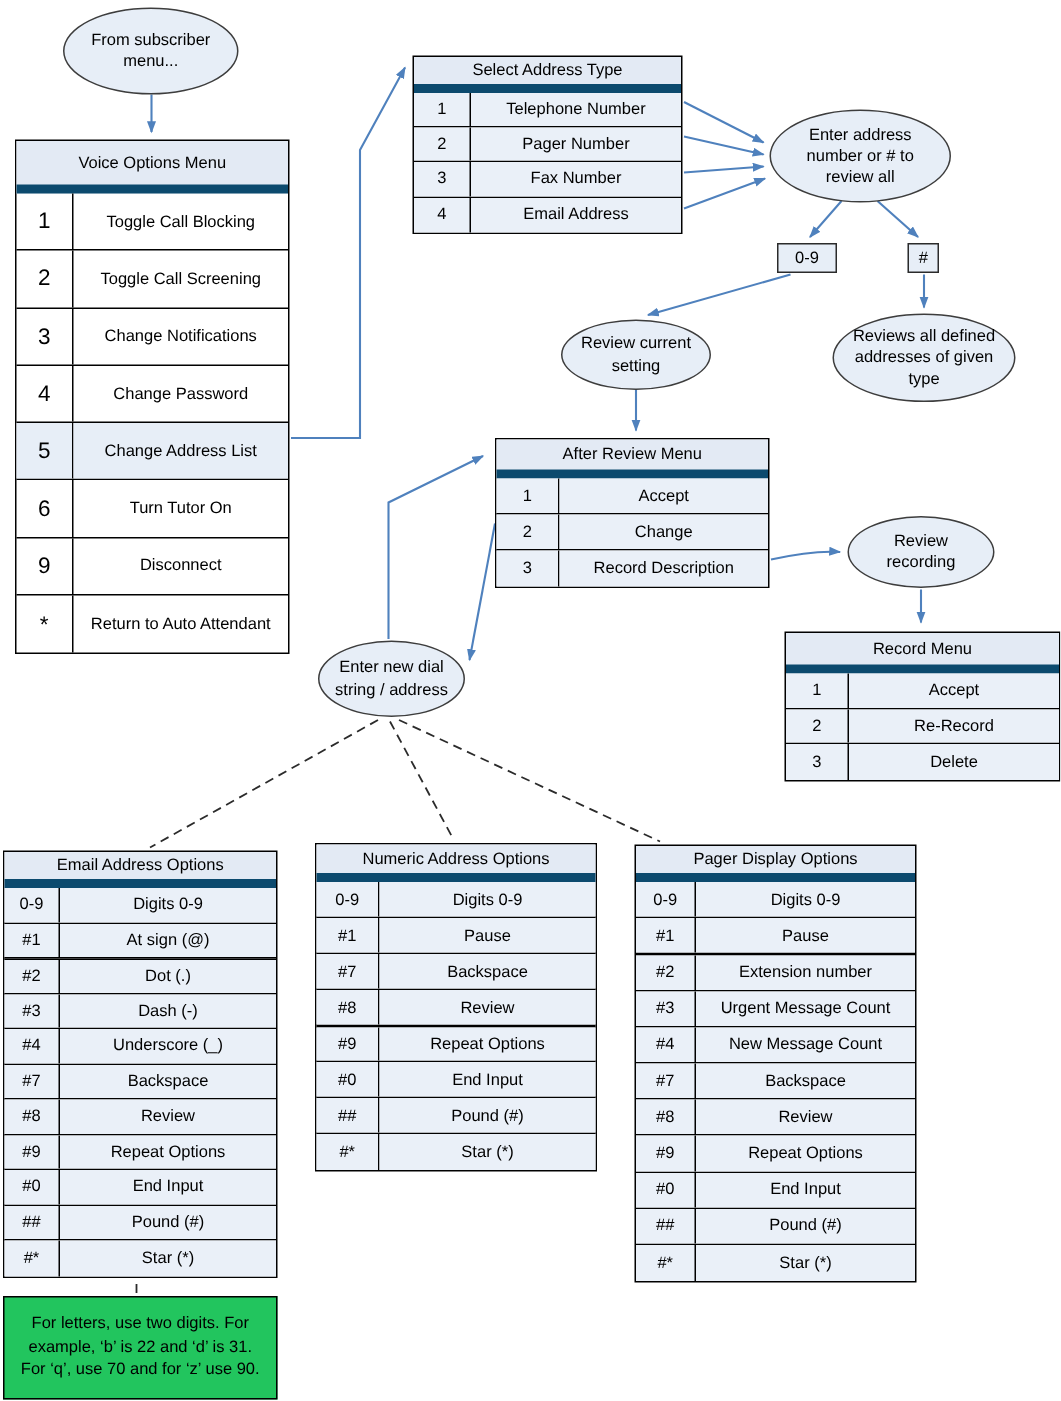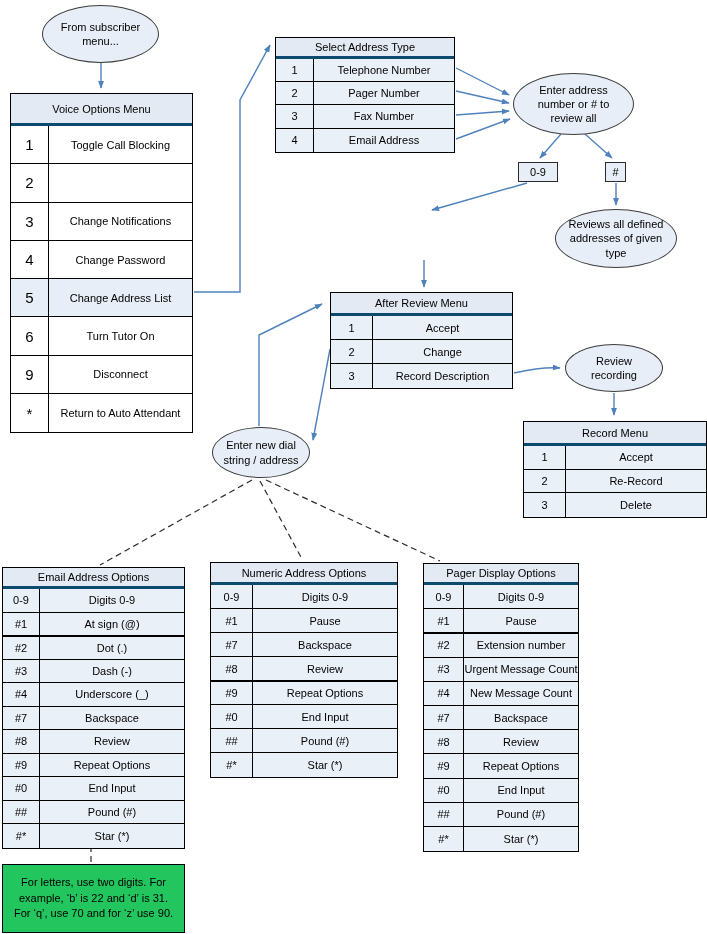--- a/index.html
+++ b/index.html
@@ -20,21 +20,21 @@
   .keybox{
     position:absolute;border:1.2px solid #2b2b2b;background:#e7eef7;
     display:flex;align-items:center;justify-content:center;
     font-size:11px;box-sizing:border-box;
   }
 
   
   .tbl{position:absolute;border:1.6px solid #000;background:#fff;box-sizing:border-box;display:flex;flex-direction:column;}
   .tbl-head{
     display:flex;align-items:center;justify-content:center;flex:0 0 auto;
-    background:#e3eaf4;border-bottom:3px solid #0c4a6e;font-size:11px;
+    background:#e3eaf4;border-bottom:6px solid #0c4a6e;font-size:11px;
   }
   .trow{display:flex;flex:0 0 auto;border-bottom:1px solid #000;box-sizing:border-box;}
   .trow:last-child{border-bottom:none;}
   .trow.thick{border-top:1.6px solid #000;}
   .tkey{display:flex;align-items:center;justify-content:center;border-right:1px solid #000;box-sizing:border-box;font-size:11px;}
   .tval{flex:1;display:flex;align-items:center;justify-content:center;font-size:11px;text-align:center;}
   .tinted .tkey,.tinted .tval{background:#eaf0f8;}
   .trow.hl .tkey,.trow.hl .tval{background:#e7eef7;}
 
   
@@ -105,20 +105,23 @@
   </svg>
 
   <div class="ellipse" style="left:42px;top:5px;width:117px;height:58px;">
     <span>From subscriber menu...</span>
   </div>
 
   <div class="ellipse" style="left:513px;top:73px;width:121px;height:62px;">
     <span>Enter address number or # to review all</span>
   </div>
 
+  <div class="ellipse" style="left:374px;top:213px;width:100px;height:47px;">
+    <span>Review current setting</span>
+  </div>
 
   <div class="ellipse" style="left:555px;top:209px;width:122px;height:59px;justify-content:flex-end;">
     <span>Reviews all defined addresses of given type</span>
   </div>
 
   <div class="ellipse" style="left:565px;top:344px;width:98px;height:48px;">
     <span>Review recording</span>
   </div>
 
   <div class="ellipse" style="left:212px;top:427px;width:98px;height:51px;">
@@ -134,20 +137,21 @@
 
   <div class="tbl voice" style="left:10px;top:93px;width:183px;">
     <div class="tbl-head">Voice Options Menu</div>
     <div>
         <div class="trow">
           <div class="tkey">1</div>
           <div class="tval">Toggle Call Blocking</div>
         </div>
         <div class="trow">
           <div class="tkey">2</div>
+          <div class="tval">Toggle Call Screening</div>
         </div>
         <div class="trow">
           <div class="tkey">3</div>
           <div class="tval">Change Notifications</div>
         </div>
         <div class="trow">
           <div class="tkey">4</div>
           <div class="tval">Change Password</div>
         </div>
         <div class="trow hl">
@@ -308,21 +312,21 @@
           <div class="tkey">##</div>
           <div class="tval">Pound (#)</div>
         </div>
         <div class="trow">
           <div class="tkey">#*</div>
           <div class="tval">Star (*)</div>
         </div>
       </div>
   </div>
 
-  <div class="tbl pager tinted" style="left:423px;top:563px;width:156px;">
+  <div class="tbl pager tinted" style="left:423px;top:563px;width:188px;">
     <div class="tbl-head">Pager Display Options</div>
     <div>
         <div class="trow">
           <div class="tkey">0-9</div>
           <div class="tval">Digits 0-9</div>
         </div>
         <div class="trow">
           <div class="tkey">#1</div>
           <div class="tval">Pause</div>
         </div>

